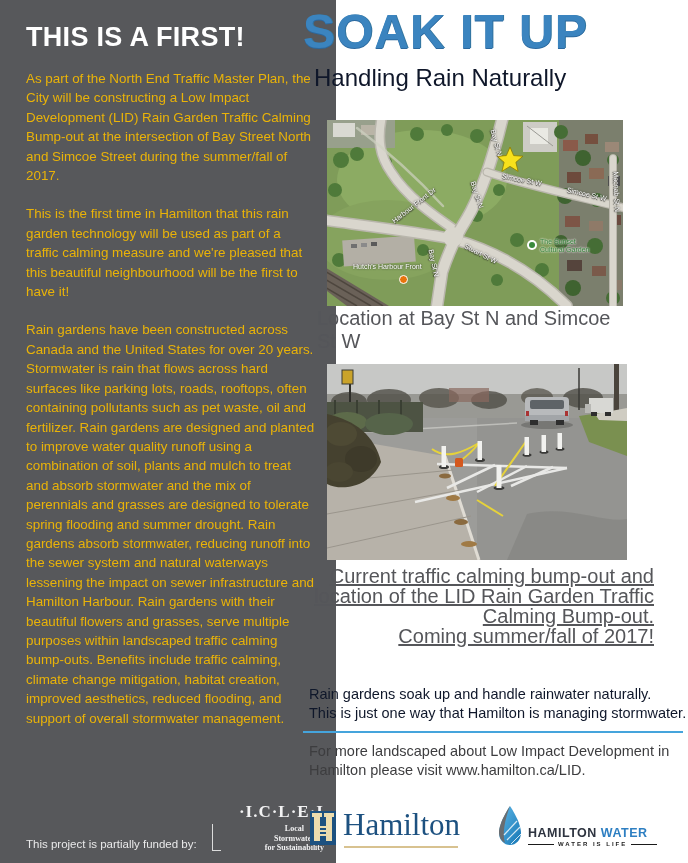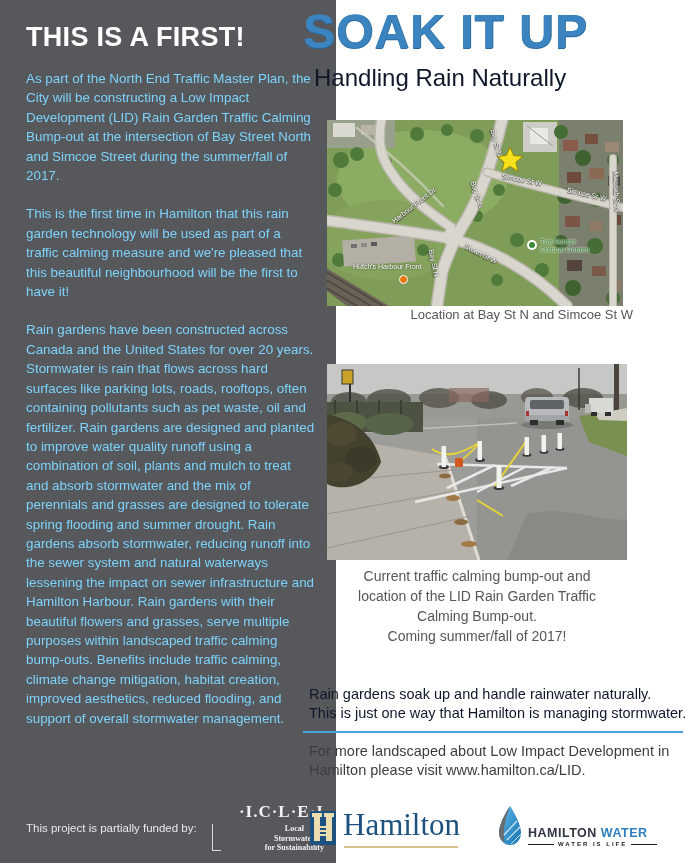--- a/index.html
+++ b/index.html
@@ -12,27 +12,27 @@
   .sidebar {
     position:absolute; left:0; top:0; width:336px; height:863px;
     background:#57585b; color:#f2f2f3; box-sizing:border-box;
     padding:22px 20px 0 26px;
   }
   .sidebar h1 {
     margin:0 0 16px 0; font-size:27px; font-weight:bold; color:#ffffff;
     letter-spacing:0.3px;
   }
   .sidebar p {
-    margin:0 0 19px 0; font-size:13.4px; line-height:19.4px; color:#7dd3fc;
+    margin:0 0 19px 0; font-size:13.4px; line-height:19.4px; color:#eab308;
   }
   .funding {
     position:absolute; left:26px; right:12px; bottom:10px;
     display:flex; justify-content:space-between; align-items:flex-start;
   }
-  .funding-label { font-size:11.5px; color:#e9e9ea; margin-top:20px; }
+  .funding-label { font-size:11.5px; color:#e9e9ea; margin-top:36px; }
   .iclei { width:118px; color:#f2f2f3; }
   .iclei-name {
     font-family:"Liberation Serif", serif; font-weight:bold; font-size:17px;
     letter-spacing:1px; text-align:right; white-space:nowrap;
   }
   .iclei-bottom { display:flex; justify-content:space-between; margin-top:2px; }
   .iclei-bracket { width:8px; height:26px; border-left:1px solid #dcdcdc; border-bottom:1px solid #dcdcdc; margin-left:6px; }
   .iclei-tag {
     font-family:"Liberation Serif", serif; font-size:8px; font-weight:bold;
     text-align:center; line-height:1.2;
@@ -61,29 +61,29 @@
     position:absolute; width:9px; height:9px; border-radius:50%;
     background:#e8740c; border:1px solid #ffffff; box-sizing:border-box;
   }
   .marker-garden {
     position:absolute; width:10px; height:10px; border-radius:50%;
     background:#ffffff; display:flex; align-items:center; justify-content:center;
   }
   .marker-garden i { display:block; width:6px; height:6px; border-radius:50%; background:#3a8a3c; }
 
   .map-caption {
-    position:absolute; left:317px; top:307px; width:316px; text-align:right;
-    font-size:13px; color:#55565a;
+    position:absolute; left:317px; top:307px; width:316px; text-align:left;
+    font-size:20px; color:#55565a;
   }
 
   .photo-fig { position:absolute; left:327px; top:364px; width:300px; height:196px; overflow:hidden; }
 
   .photo-caption {
-    position:absolute; left:300px; top:566px; width:354px; text-align:center;
-    font-size:14px; line-height:20px; color:#55565a;
+    position:absolute; left:300px; top:566px; width:354px; text-align:right;
+    font-size:20px; line-height:20px; color:#55565a;text-decoration:underline;
   }
 
   .summary { position:absolute; left:309px; top:685px; font-size:14.5px; line-height:19px; color:#0f172a; }
   .divider { position:absolute; left:303px; top:731px; width:380px; height:2px; background:#45a4dc; }
   .moreinfo { position:absolute; left:309px; top:742px; font-size:14.5px; line-height:19px; color:#3d3d3f; }
 
   
   .ham-logo { position:absolute; left:310px; top:806px; display:flex; align-items:flex-start; }
   .ham-crest { position:relative; width:26px; height:34px; background:#1d5180; margin-top:5px; }
   .ham-tower { position:absolute; top:5px; width:6px; height:25px; background:#ecdcae; }

